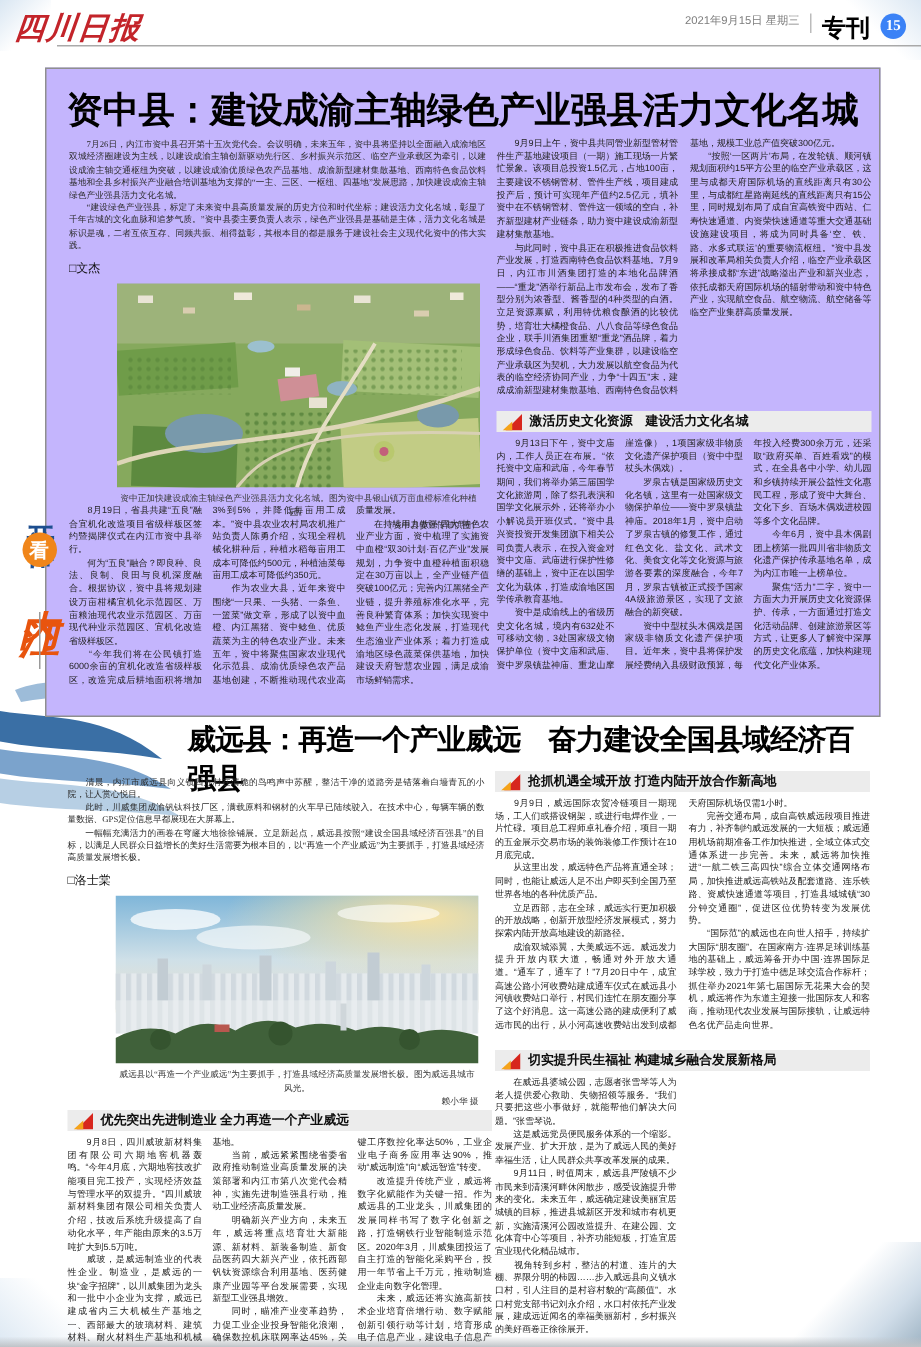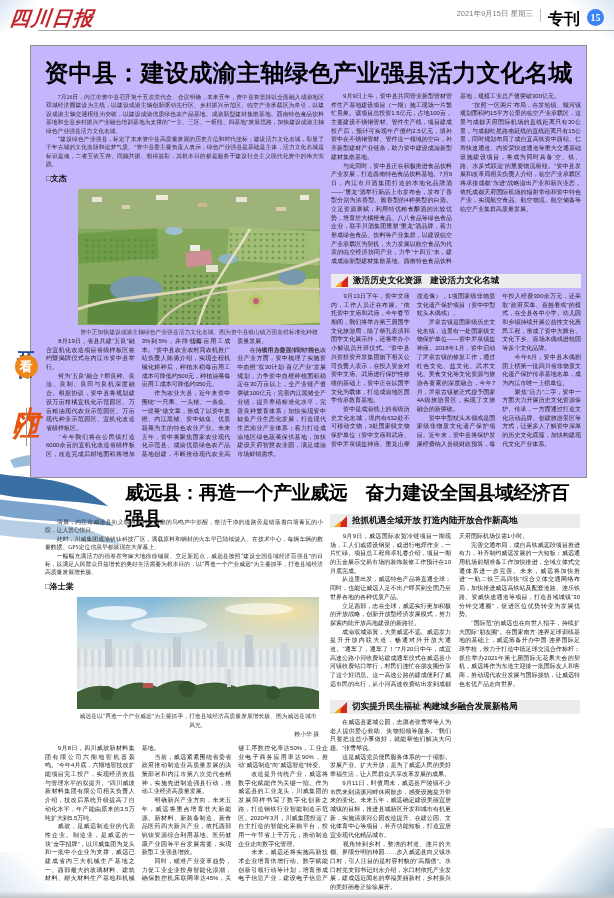--- a/index.html
+++ b/index.html
@@ -43,21 +43,21 @@
     font-style:italic; font-weight:bold; font-size:27px; color:#e8540e; letter-spacing:6px; }
   .banner-line { width:1px; height:38px; background:#9a9a9a; margin-top:4px; }
   .wave-art { position:absolute; left:-8px; top:412px; z-index:1; }
   
   .article1 { position:absolute; left:30px; top:45px; width:557px; height:433px;
     border:1px solid #8f8f8f; background:#c4b5fd; z-index:2; }
   .a1-headline { margin-top:11px; text-align:center; font-size:24px; font-weight:bold; color:#000; }
   .a1-left { position:absolute; left:15px; top:47px; width:278px; }
   .intro { font-family:"Liberation Serif", serif; font-size:5.8px; line-height:1.45;
     color:#2b2b2b; text-align:justify; white-space:pre-line; }
-  .byline { margin-top:4px; font-size:8px; font-weight:bold; color:#111; }
+  .byline { margin-top:4px; font-size:8px; font-weight:normal; color:#111; }
   .photo-wrap { margin-top:5px; margin-left:32px; }
   .photo-wrap svg { display:block; }
   .caption { margin-left:32px; margin-top:3px; width:242px;
     font-family:"Liberation Serif", serif; font-size:5.8px; color:#3a3a3a; text-align:center; }
   .credit { margin-left:32px; width:242px; font-family:"Liberation Serif", serif;
     font-size:5.8px; color:#3a3a3a; text-align:right; }
   .sec { width:100%; }
   .sec-head { display:flex; align-items:center; gap:5px; background:#ececec;
     height:14px; padding-left:4px; }
   .sec-title { font-size:8.6px; font-weight:bold; color:#0d0d0d; white-space:nowrap; }
@@ -243,20 +243,27 @@
           <circle cx="196" cy="96" r="7" fill="#35542f"></circle>
           <rect x="66" y="86" width="10" height="5" fill="#b8574e"></rect>
           <rect x="150" y="72" width="4" height="18" fill="#cfd6da"></rect>
         </svg>
       </div>
       <div class="caption">威远县以“再造一个产业威远”为主要抓手，打造县域经济高质量发展增长极。图为威远县城市风光。</div>
       <div class="credit">赖小华 摄</div>
     </div>
 
     <div class="sec a2-sec-f">
+      <div class="sec-head">
+        <svg class="flag" width="13" height="11" viewBox="0 0 13 11">
+          <polygon points="2,11 13,11 13,0" fill="#d7261d"></polygon>
+          <polygon points="0,11 6.5,11 6.5,5" fill="#f5a31a"></polygon>
+        </svg>
+        <span class="sec-title">优先突出先进制造业 全力再造一个产业威远</span>
+      </div>
       <div class="sec-body">　　9月8日，四川威玻新材料集团有限公司六期地窖机器轰鸣。“今年4月底，六期地窖技改扩能项目完工投产，实现经济效益与管理水平的双提升。”四川威玻新材料集团有限公司相关负责人介绍，技改后系统升级提高了自动化水平，年产能由原来的3.5万吨扩大到5.5万吨。
 　　威玻，是威远制造业的代表性企业。制造业，是威远的一块“金字招牌”，以川威集团为龙头和一批中小企业为支撑，威远已建成省内三大机械生产基地之一、西部最大的玻璃材料、建筑材料、耐火材料生产基地和机械基地。
 　　当前，威远紧紧围绕省委省政府推动制造业高质量发展的决策部署和内江市第八次党代会精神，实施先进制造强县行动，推动工业经济高质量发展。
 　　明确新兴产业方向，未来五年，威远将重点培育壮大新能源、新材料、新装备制造、新食品医药四大新兴产业，依托西部钒钛资源综合利用基地、医药健康产业园等平台发展需要，实现新型工业强县增效。
 　　同时，瞄准产业变革趋势，力促工业企业投身智能化浪潮，确保数控机床联网率达45%，关键工序数控化率达50%，工业企业电子商务应用率达90%，推动“威远制造”向“威远智造”转变。
 　　改造提升传统产业，威远将数字化赋能作为关键一招。作为威远县的工业龙头，川威集团的发展同样书写了数字化创新之路，打造钢铁行业智能制造示范区。2020年3月，川威集团投运了自主打造的智能化采购平台，投用一年节省上千万元，推动制造企业走向数字化管理。
 　　未来，威远还将实施高新技术企业培育倍增行动、数字赋能创新引领行动等计划，培育形成电子信息产业，建设电子信息产业园，加快促进“威远制造”向“威远智造”转变。</div>
     </div>
 
     <div class="a2-right">

